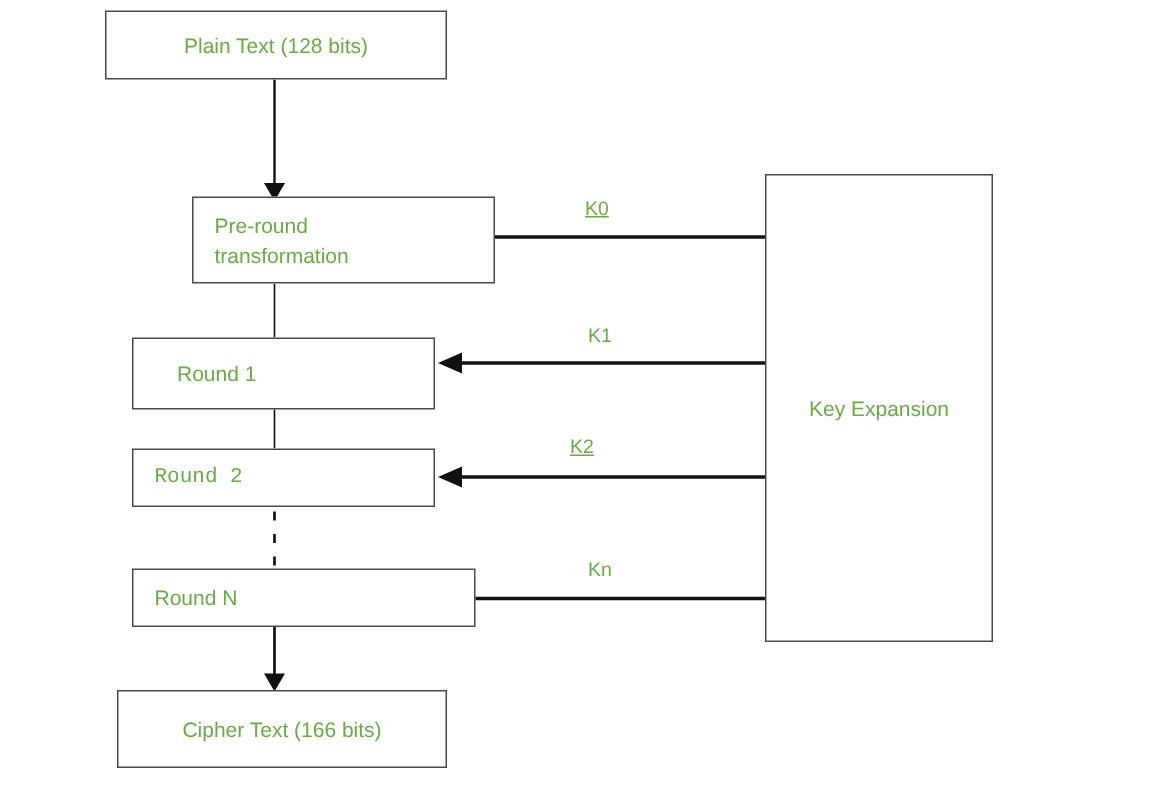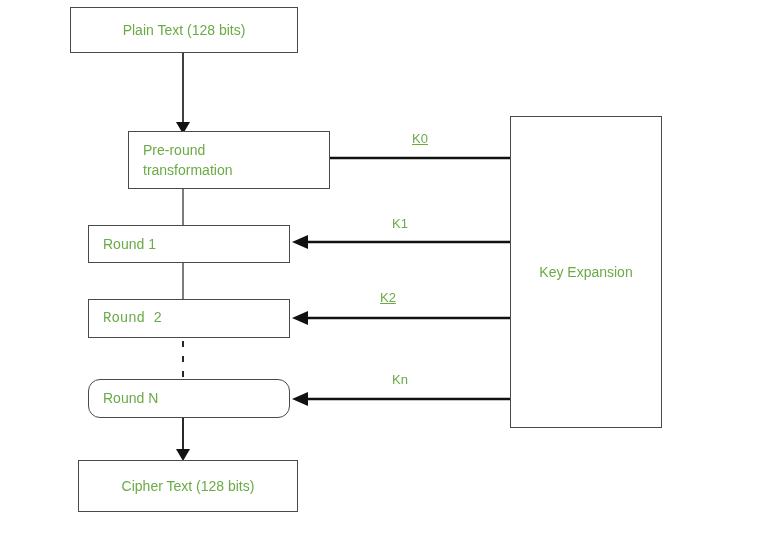--- a/index.html
+++ b/index.html
@@ -54,28 +54,28 @@
     position: absolute;
     font-size: 13px;
     color: #6aab46;
     text-align: center;
     white-space: nowrap;
   }
 
   
   #node-plaintext      { left: 70px;  top: 7px;   width: 228px; height: 46px; }
   #node-preround       { left: 88px;  top: 131px; width: 202px; height: 58px; margin-left: 40px; }
-  #node-round1         { left: 88px;  top: 225px; width: 202px; height: 38px; }
+  #node-round1         { left: 88px;  top: 225px; width: 202px; height: 48px; padding-left: 15px; }
   #node-round2         { left: 88px;  top: 299px; width: 202px; height: 39px; font-family: Liberation Mono, monospace; }
-  #node-roundn         { left: 88px;  top: 379px; width: 202px; height: 39px; border-radius: 12px; }
+  #node-roundn         { left: 88px;  top: 379px; width: 229px; height: 39px; }
   #node-ciphertext     { left: 78px;  top: 460px; width: 220px; height: 52px; }
   #node-keyexpansion   { left: 510px; top: 116px; width: 152px; height: 312px; }
 
   
-  #edge-label-k0 { left: 390px; top: 131px; width: 60px; text-decoration: underline; }
+  #edge-label-k0 { left: 368px; top: 131px; width: 60px; text-decoration: underline; }
   #edge-label-k1 { left: 370px; top: 216px; width: 60px; }
   #edge-label-k2 { left: 358px; top: 290px; width: 60px; text-decoration: underline; }
   #edge-label-kn { left: 370px; top: 372px; width: 60px; }
 </style>
 </head>
 <body>
 
 <div id="diagram-canvas">
 
   <svg class="svg-layer" viewBox="0 0 768 539" width="768" height="539" xmlns="http://www.w3.org/2000/svg">
@@ -140,21 +140,21 @@
 
   <div class="node-box node-left" id="node-round2">
     <span class="node-label">Round 2</span>
   </div>
 
   <div class="node-box node-left" id="node-roundn">
     <span class="node-label">Round N</span>
   </div>
 
   <div class="node-box node-center" id="node-ciphertext">
-    <span class="node-label">Cipher Text (128 bits)</span>
+    <span class="node-label">Cipher Text (166 bits)</span>
   </div>
 
   <div class="node-box node-center" id="node-keyexpansion">
     <span class="node-label">Key Expansion</span>
   </div>
 
   <div class="edge-label" id="edge-label-k0">K0</div>
   <div class="edge-label" id="edge-label-k1">K1</div>
   <div class="edge-label" id="edge-label-k2">K2</div>
   <div class="edge-label" id="edge-label-kn">Kn</div>

